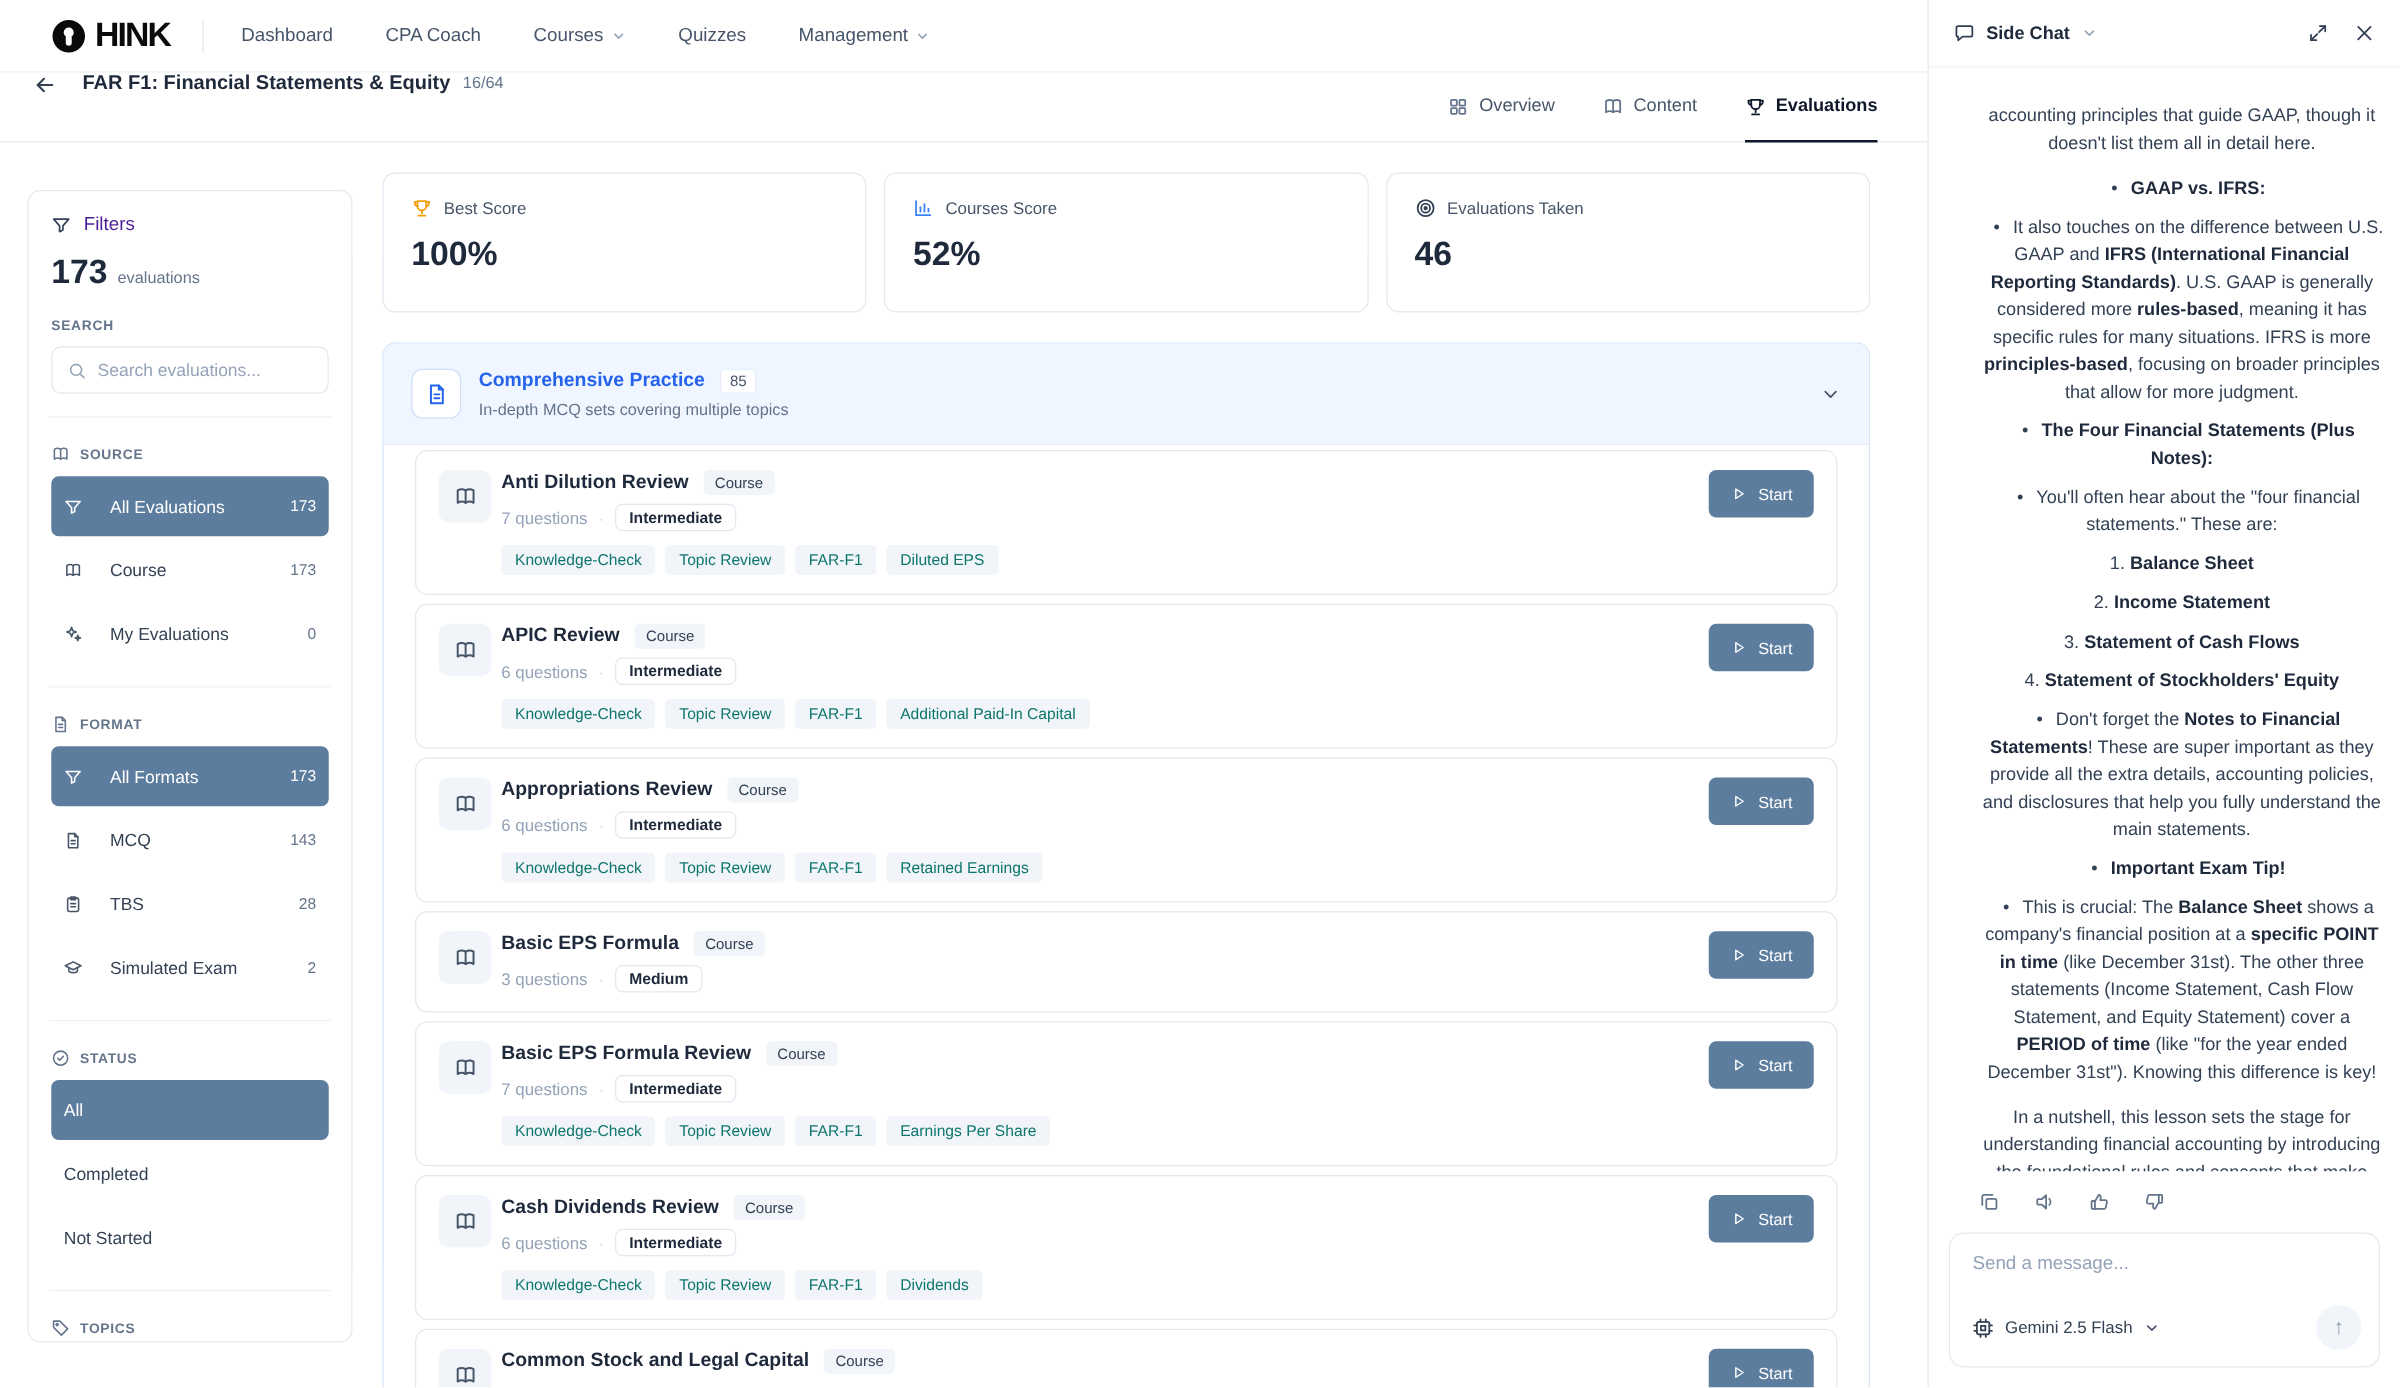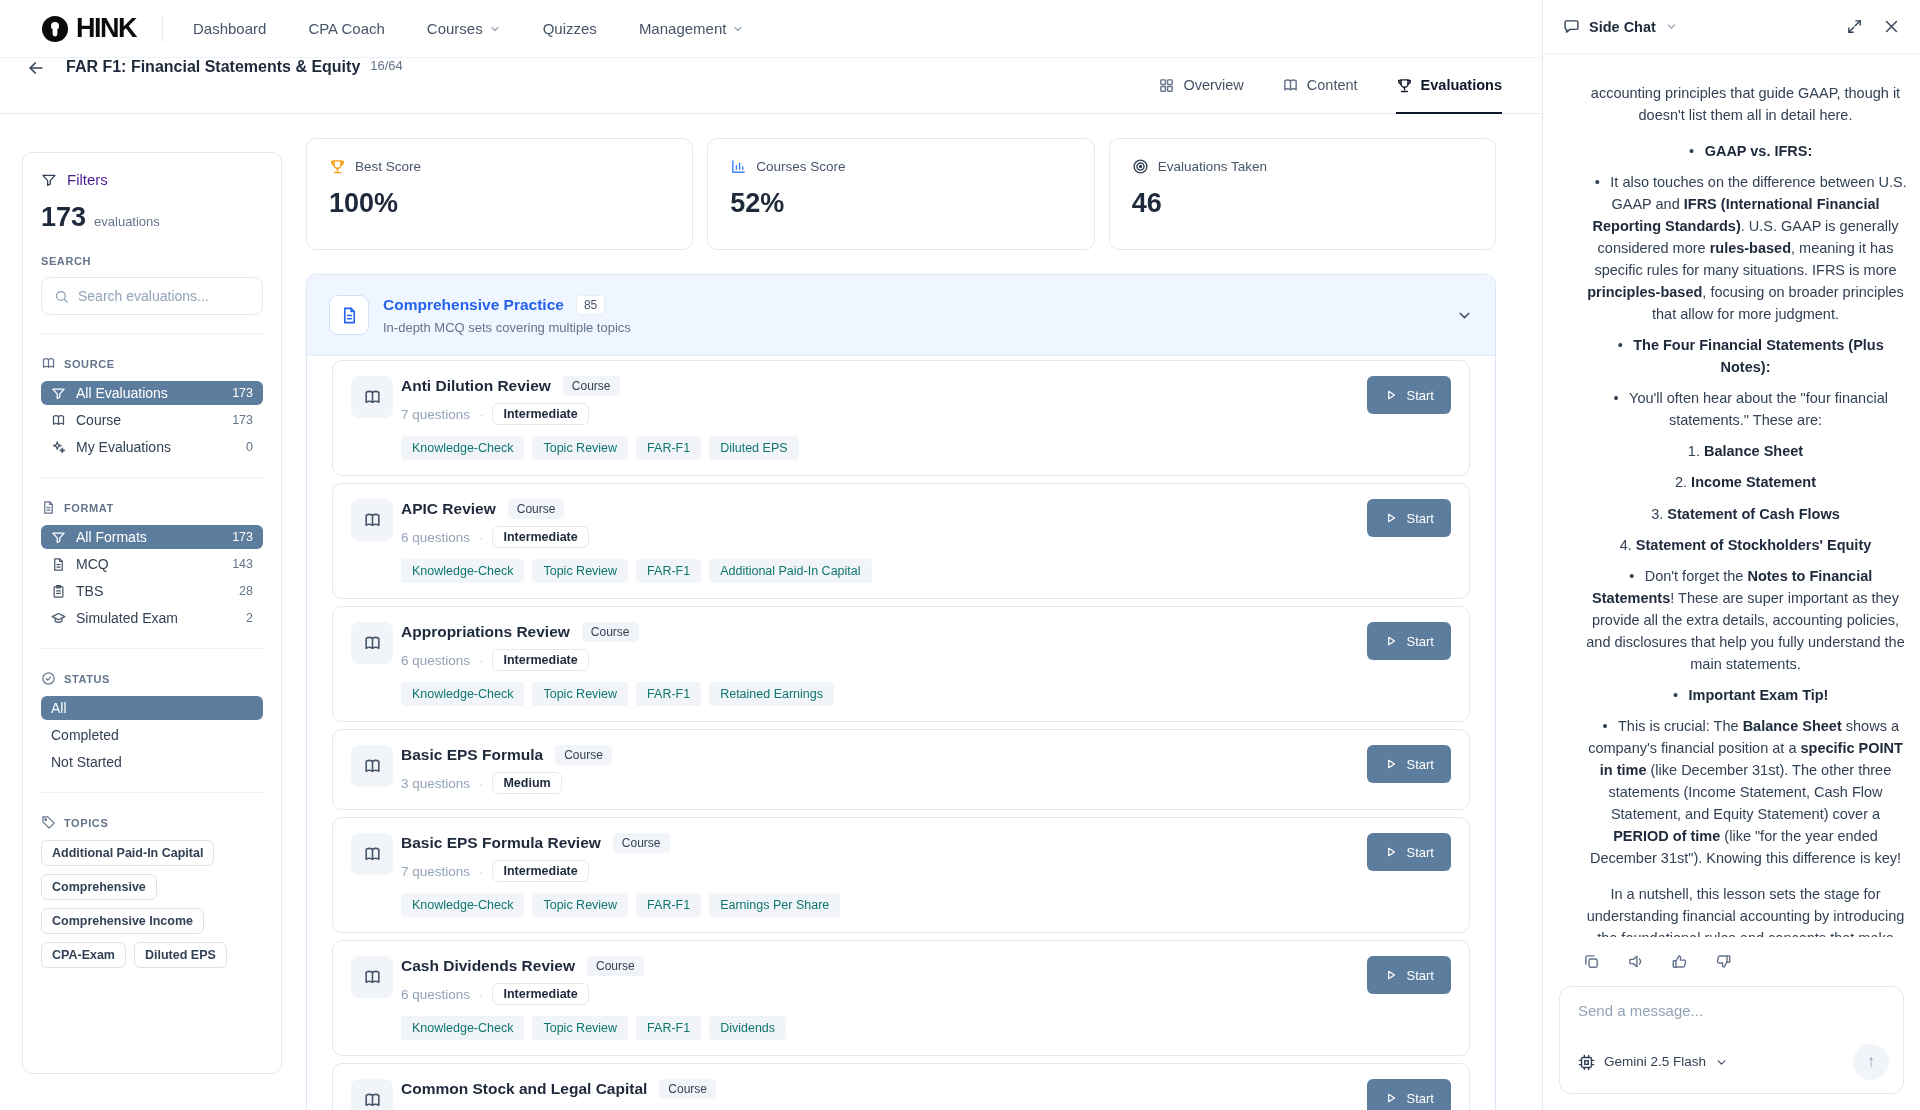--- a/index.html
+++ b/index.html
@@ -39,21 +39,21 @@
   .filters-count { margin-top:14px; display:flex; align-items:baseline; gap:8px; }
   .filters-count b { font-size:27px; font-weight:800; color:#1e293b; }
   .filters-count span { font-size:13px; color:#64748b; }
   .sb-label { margin-top:22px; display:flex; align-items:center; gap:8px; font-size:11px; font-weight:700; letter-spacing:.6px; color:#64748b; }
   .sb-label .icon { color:#64748b; }
   .search-box { margin-top:10px; display:flex; align-items:center; gap:9px; border:1px solid #e2e8f0; border-radius:8px; height:38px; padding:0 12px; color:#94a3b8; }
   .search-box input { border:none; outline:none; flex:1; font-size:14px; font-family:inherit; color:#334155; background:transparent; }
   .search-box input::placeholder { color:#94a3b8; }
   .sb-divider { height:1px; background:#eef2f6; margin:18px -2px 0; }
   .sb-items { margin-top:10px; display:flex; flex-direction:column; gap:3px; }
-  .sb-item { display:flex; align-items:center; gap:10px; height:24px; padding:0 10px; border-radius:6px; font-size:14px; color:#334155; cursor:pointer; }
+  .sb-item { display:flex; align-items:center; gap:22px; height:48px; padding:0 10px; border-radius:6px; font-size:14px; color:#334155; cursor:pointer; }
   .sb-item .icon { color:#475569; }
   .sb-item .cnt { margin-left:auto; font-size:12.5px; color:#64748b; }
   .sb-item.selected { background:#5d7d9e; color:#fff; }
   .sb-item.selected .icon, .sb-item.selected .cnt { color:#fff; }
   .topics-wrap { margin-top:10px; display:flex; flex-wrap:wrap; gap:8px; }
   .topic-pill { border:1px solid #dde3ea; border-radius:6px; background:#fff; padding:5px 10px; font-size:12.5px; font-weight:700; color:#334155; cursor:pointer; white-space:nowrap; }
 
   
   .main-area { flex:1; margin:24px 46px 0 24px; min-width:0; }
   .stats-row { display:flex; gap:14px; }

